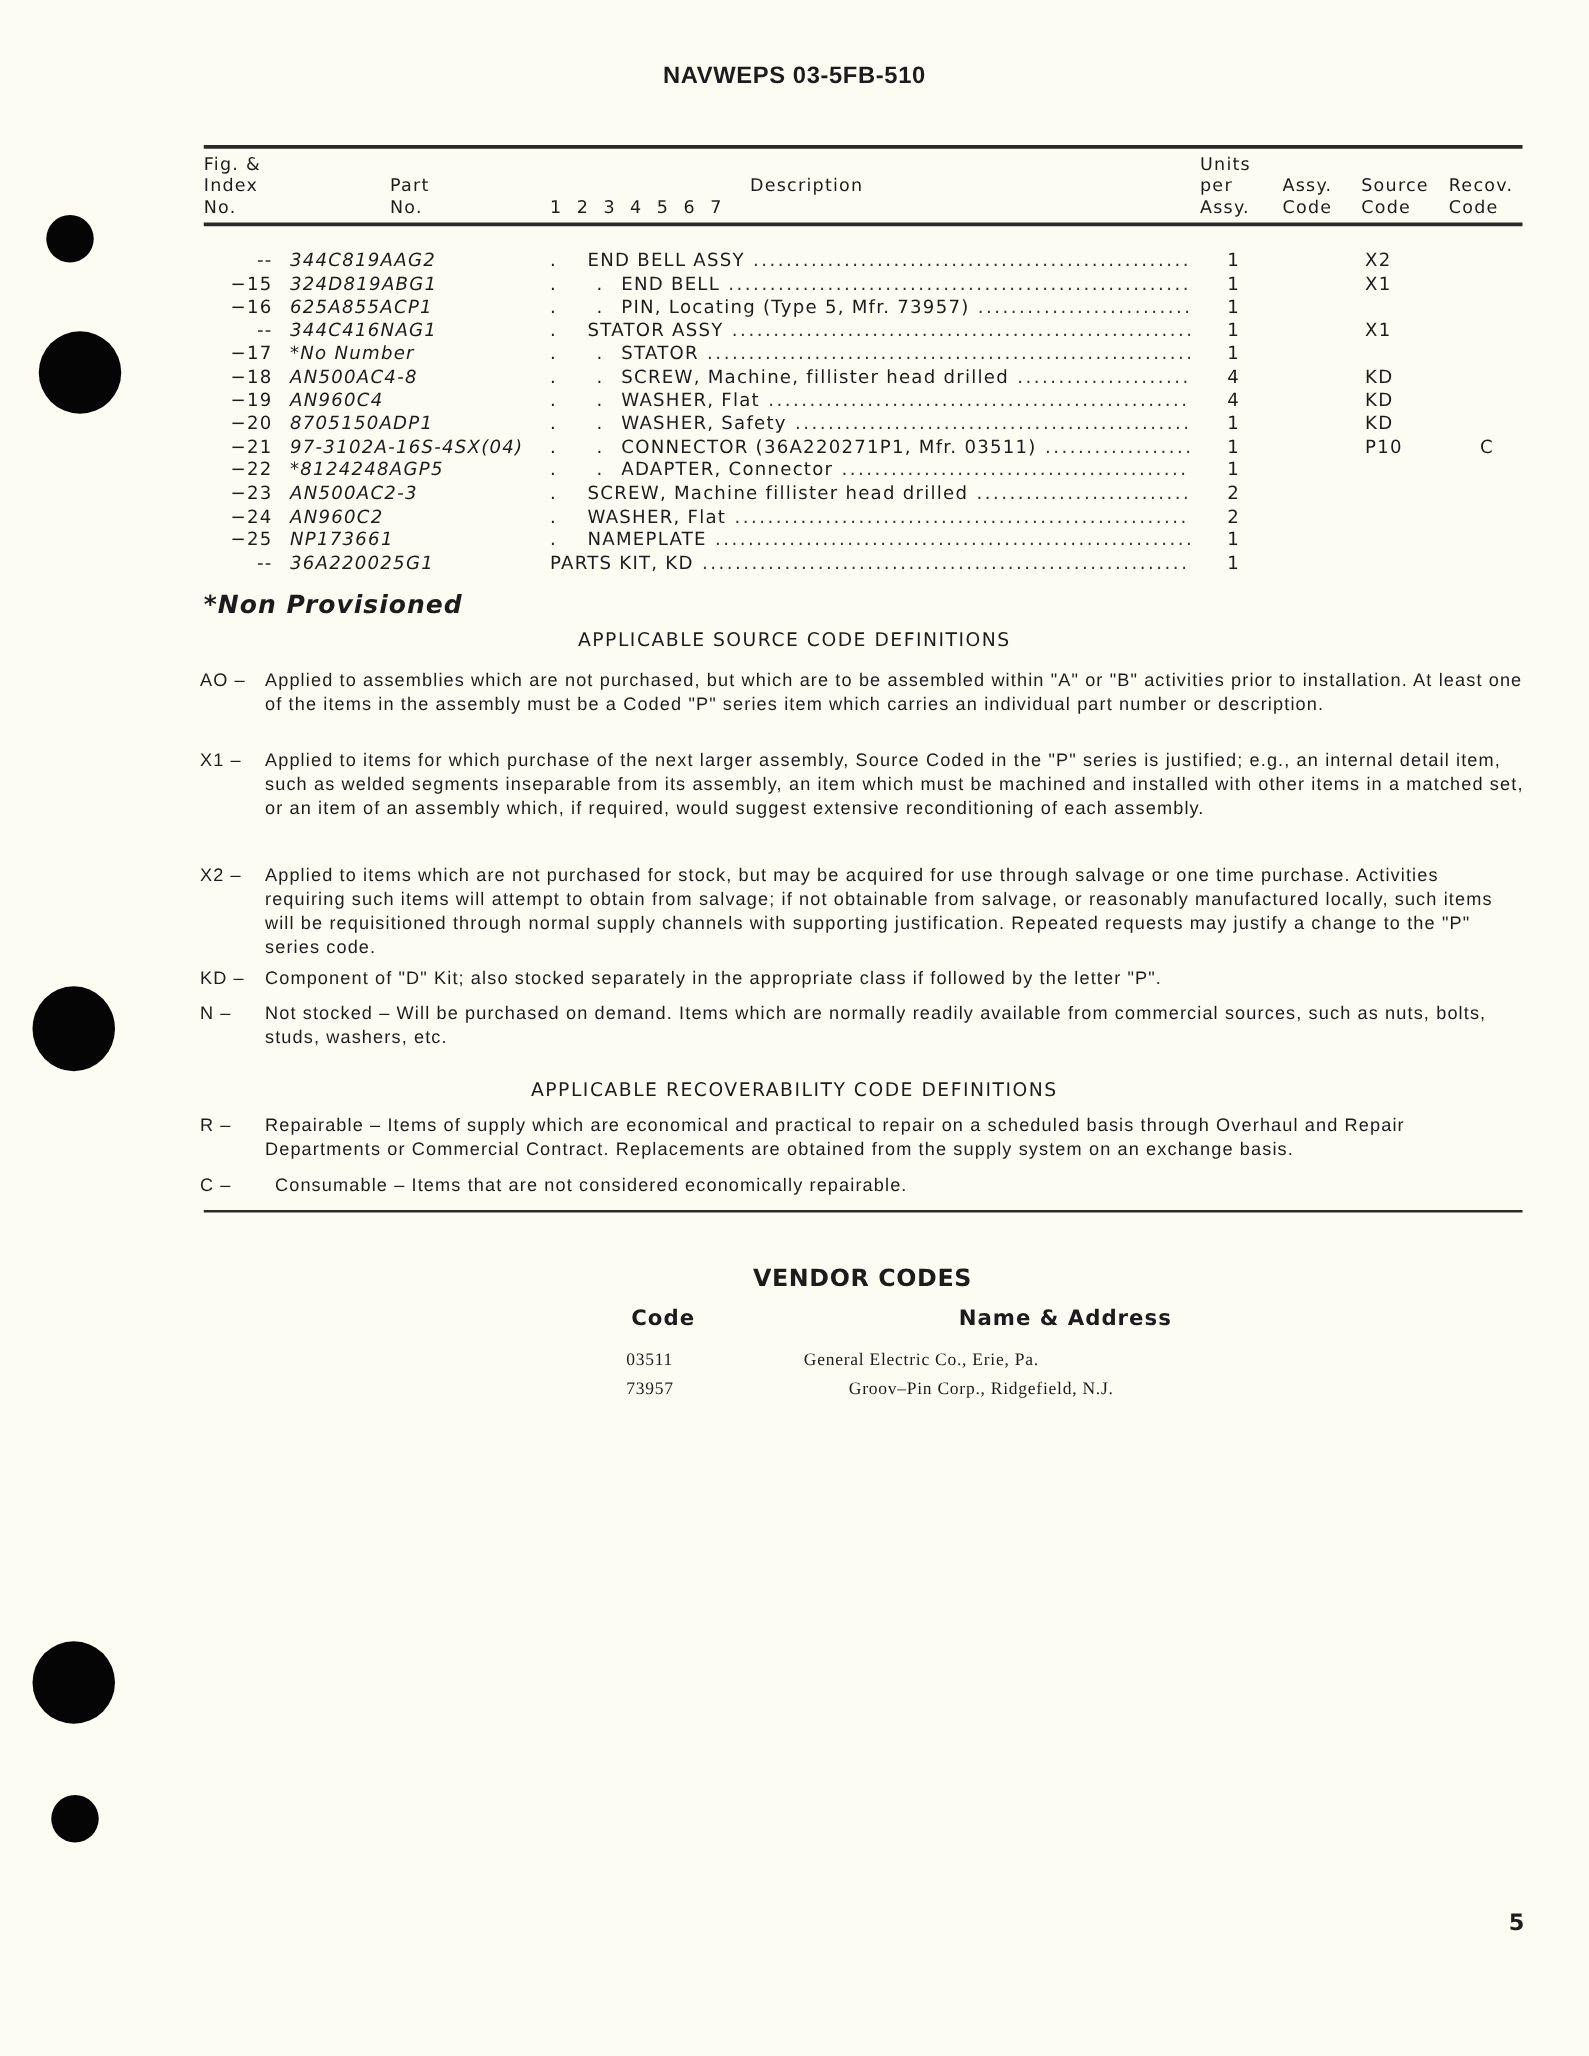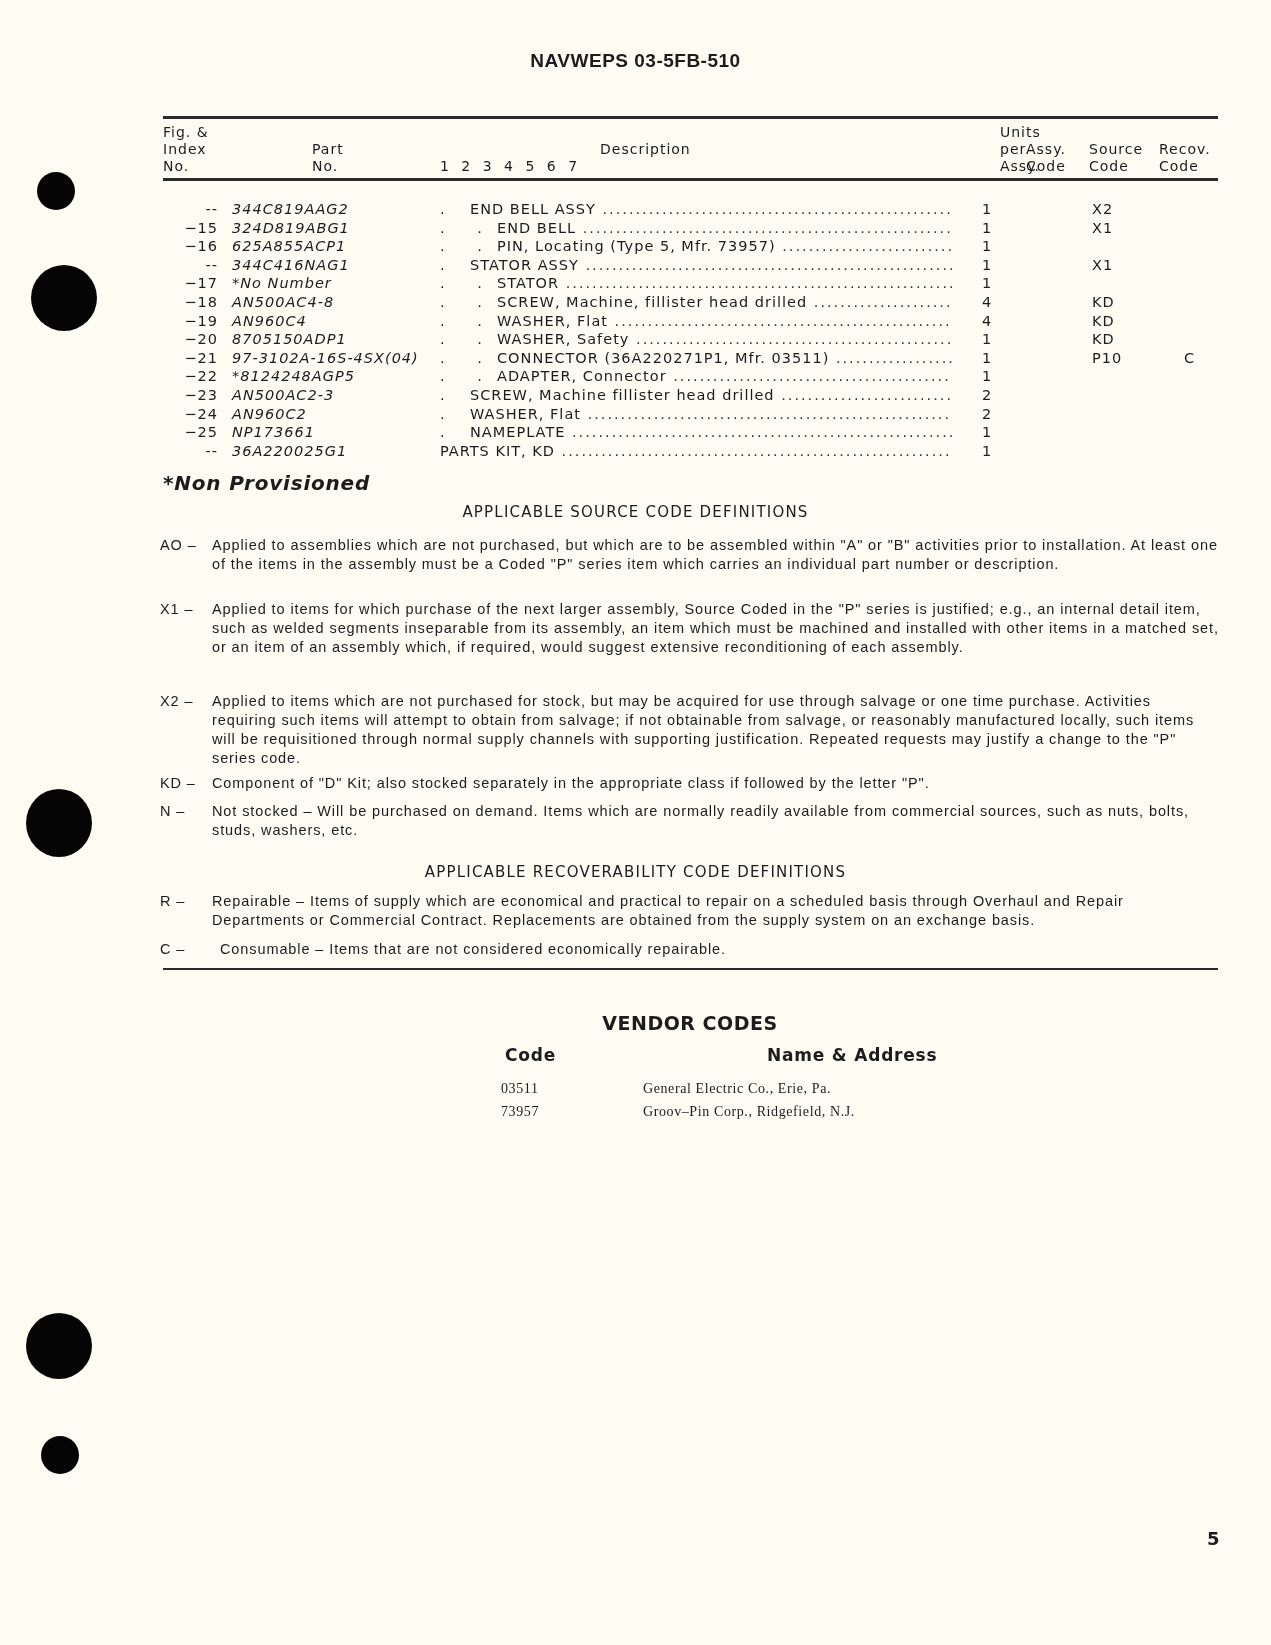--- a/index.html
+++ b/index.html
@@ -58,21 +58,21 @@
   <div>Fig. &amp;</div>
   <div>Index</div>
   <div>No.</div>
 </div>
 <div class="colhdr" style="left:312px;top:141px;">
   <div>Part</div>
   <div>No.</div>
 </div>
 <div class="colhdr" style="left:600px;top:141px;">Description</div>
 <div class="colhdr" style="left:440px;top:158px;word-spacing:6px;">1 2 3 4 5 6 7</div>
-<div class="colhdr" style="left:1000px;top:124px;">
+<div class="colhdr" style="left:960px;top:124px;">
   <div>Units</div>
   <div>per</div>
   <div>Assy.</div>
 </div>
 <div class="colhdr" style="left:1026px;top:141px;">
   <div>Assy.</div>
   <div>Code</div>
 </div>
 <div class="colhdr" style="left:1089px;top:141px;">
   <div>Source</div>
@@ -251,15 +251,15 @@
   </div>
 
 <div class="rule thin" style="top:968px;"></div>
 
 <div class="vendor-title">VENDOR CODES</div>
 <div class="vendor-hdr" style="left:505px;">Code</div>
 <div class="vendor-hdr" style="left:767px;">Name &amp; Address</div>
 <div class="vendor-row" style="left:501px;top:1081px;">03511</div>
 <div class="vendor-row" style="left:643px;top:1081px;">General Electric Co., Erie, Pa.</div>
 <div class="vendor-row" style="left:501px;top:1104px;">73957</div>
-<div class="vendor-row" style="left:643px;top:1104px;">Groov–Pin Corp., Ridgefield, N.J.</div>
+<div class="vendor-row" style="left:679px;top:1104px;">Groov–Pin Corp., Ridgefield, N.J.</div>
 
 <div class="page-num">5</div>
 
 </body></html>

